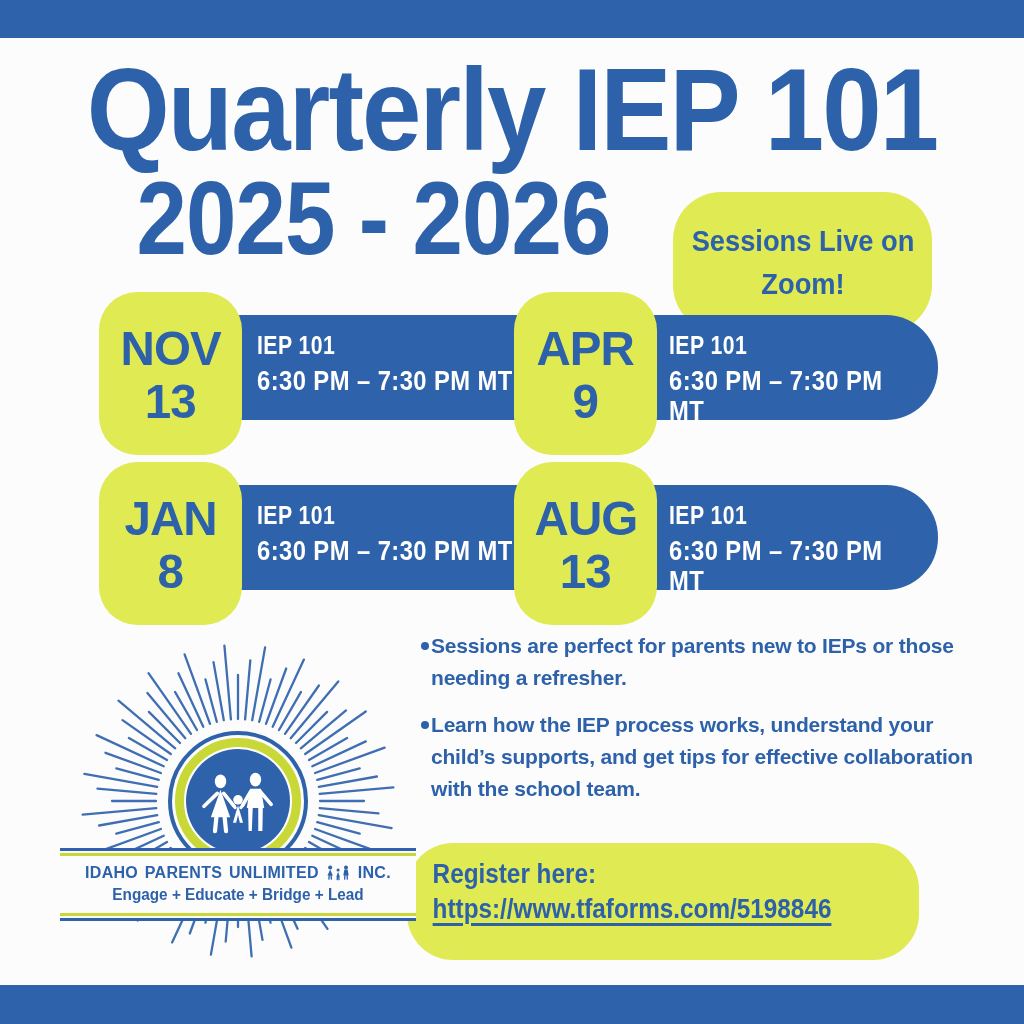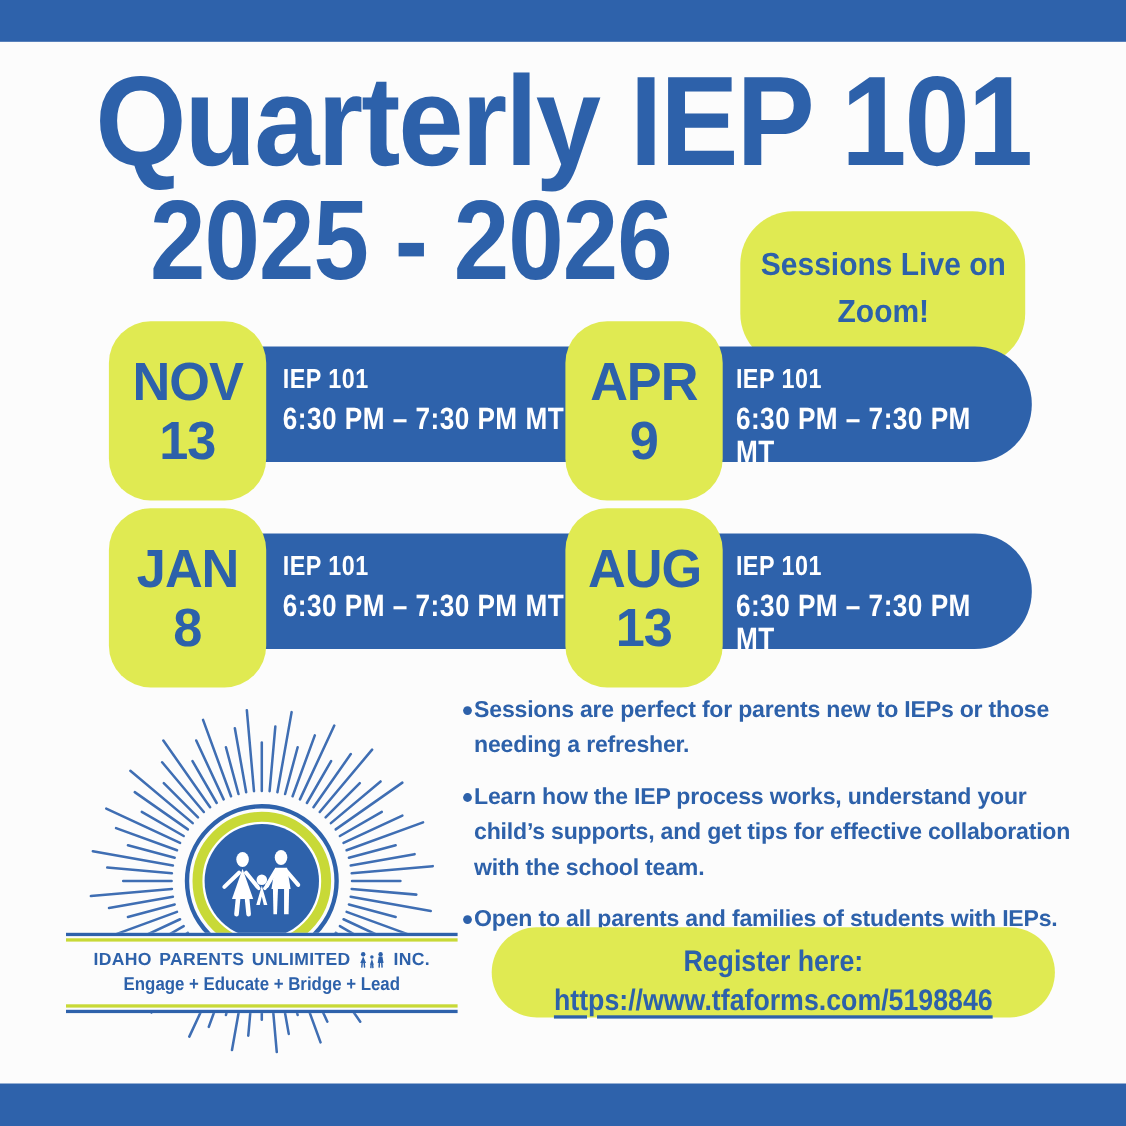--- a/index.html
+++ b/index.html
@@ -99,22 +99,22 @@
     font-size:16px;font-weight:bold;color:var(--blue);
     letter-spacing:.3px;word-spacing:2px;
   }
   .minifam{width:25px;height:19px;flex:none}
   .tagline{
     font-size:17px;font-weight:bold;color:var(--blue);
     margin:3px 0 8px;transform:scaleX(.9);
   }
 
   .register{
-    position:absolute;left:447px;top:843px;width:512px;height:82px;
-    background:var(--yellow);border-radius:46px;text-align:center;cursor:pointer;
+    position:absolute;left:407px;top:843px;width:512px;height:117px;
+    background:var(--yellow);border-radius:46px;text-align:left;cursor:pointer;
   }
   .reg-label{margin-top:16px;font-size:27px;font-weight:bold;color:var(--blue);transform:scaleX(.9)}
   .reg-link{
     display:block;margin-top:4px;font-size:27px;font-weight:bold;color:var(--blue);
     text-decoration:underline;text-decoration-thickness:2.5px;text-underline-offset:5px;
     transform:scaleX(.9);
   }
 </style>
 </head>
 <body>
@@ -171,24 +171,20 @@
   </div>
 
   <div class="bullets">
     <div class="bullet">
       <span class="dot"></span>
       <span class="btext">Sessions are perfect for parents new to IEPs or those needing a refresher.</span>
     </div>
     <div class="bullet">
       <span class="dot"></span>
       <span class="btext">Learn how the IEP process works, understand your child’s supports, and get tips for effective collaboration with the school team.</span>
-    </div>
-    <div class="bullet">
-      <span class="dot"></span>
-      <span class="btext">Open to all parents and families of students with IEPs.</span>
     </div>
   </div>
 
   <div class="logo">
     <svg class="rays" viewBox="0 0 330 330">
         <line x1="247.0" y1="165.0" x2="291.0" y2="165.0"></line>
         <line x1="246.7" y1="172.1" x2="305.5" y2="177.3"></line>
         <line x1="245.8" y1="179.2" x2="318.6" y2="192.1"></line>
         <line x1="244.2" y1="186.2" x2="286.7" y2="197.6"></line>
         <line x1="242.1" y1="193.0" x2="297.5" y2="213.2"></line>

